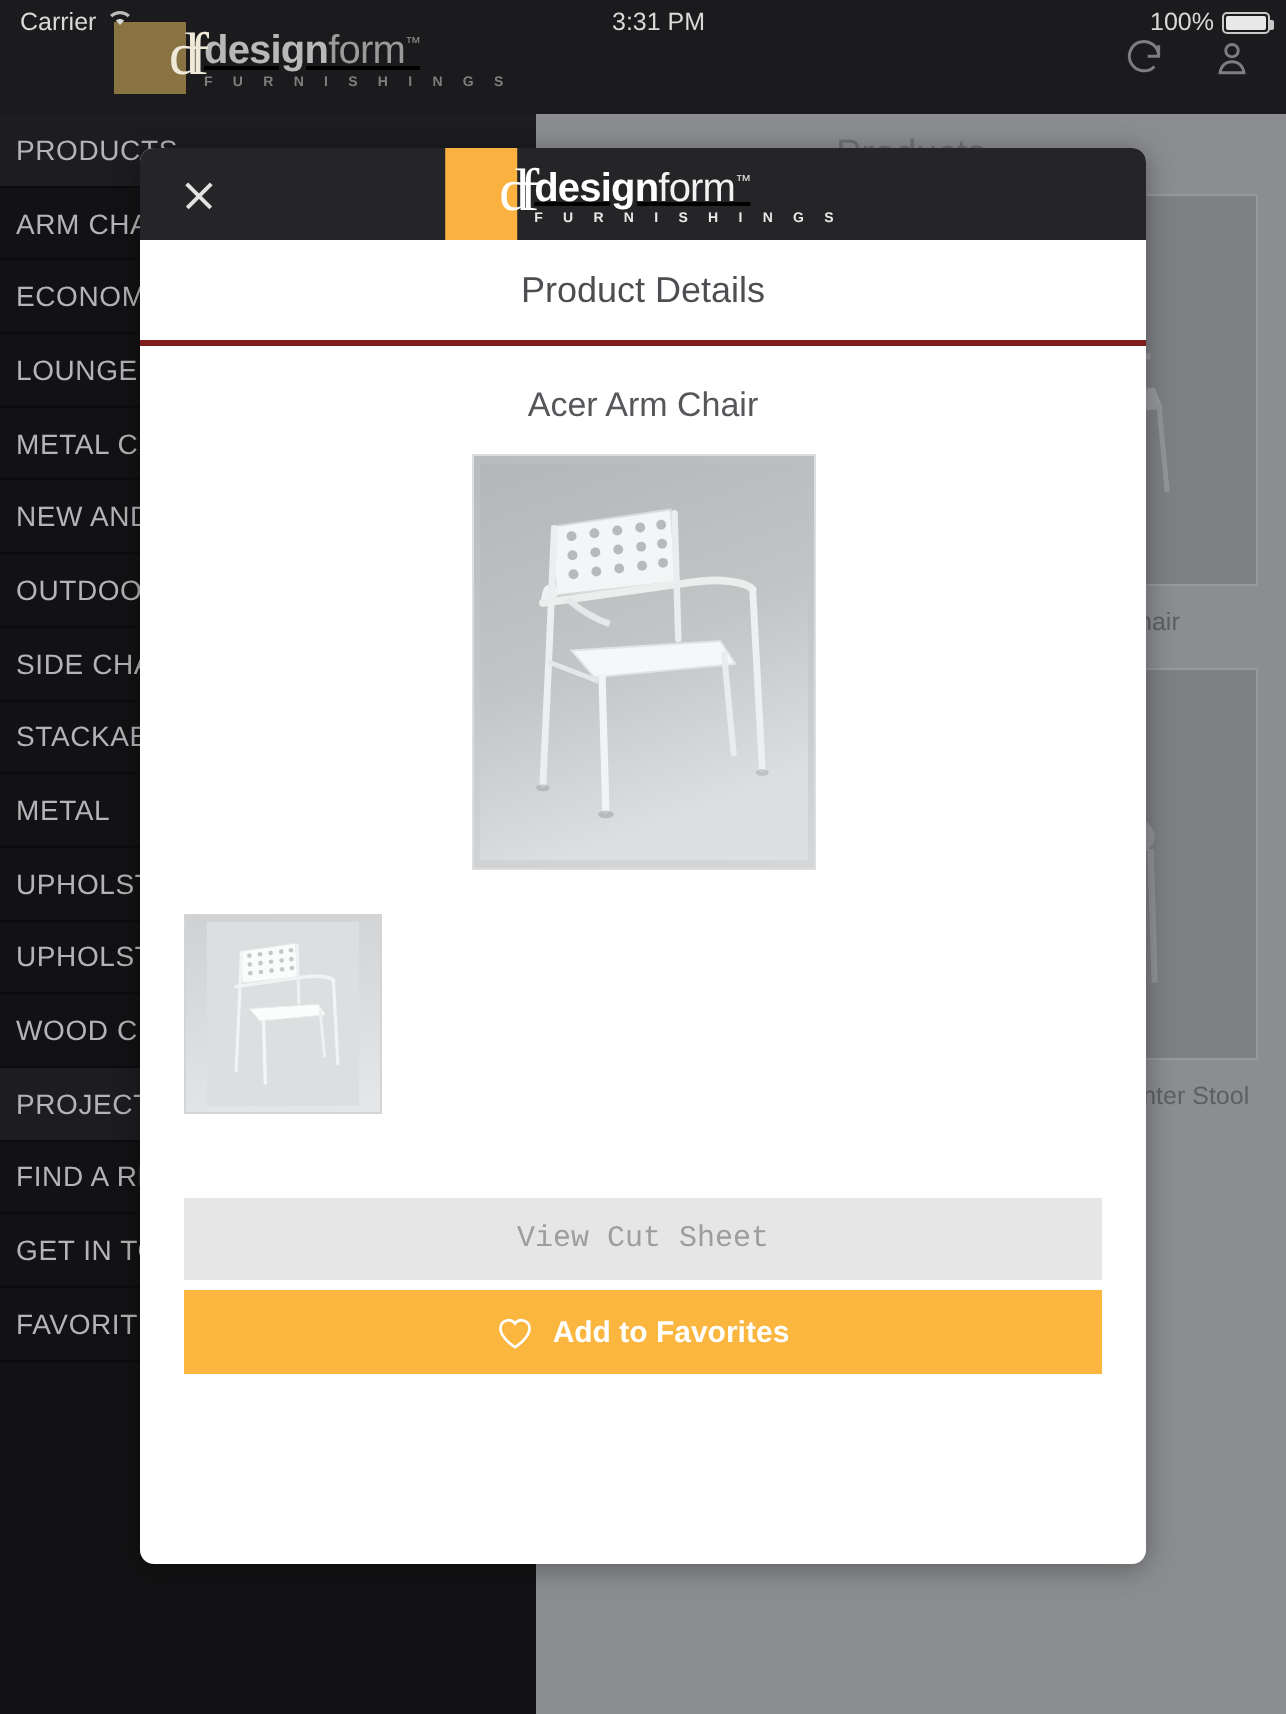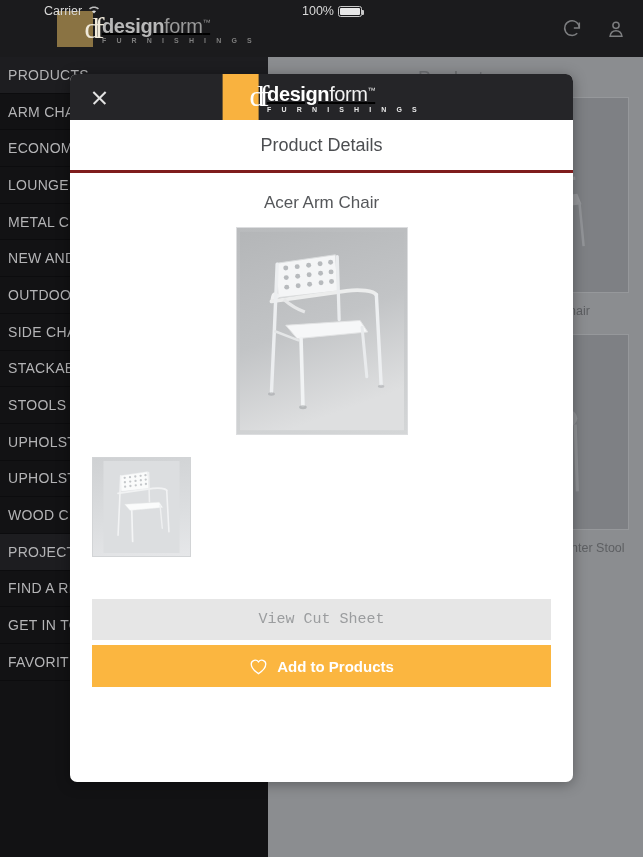--- a/index.html
+++ b/index.html
@@ -8,21 +8,21 @@
     font-family: "Liberation Sans", sans-serif;
     background: #000;
     overflow: hidden;
   }
   #app { position: relative; width: 643px; height: 857px; overflow: hidden; }
 
   
   .statusbar {
     position: absolute; top: 0; left: 0; width: 643px; height: 22px;
     display: flex; align-items: center; color: #d9d9d9;
-    font-size: 12.5px; z-index: 40; padding-left: 34px;
+    font-size: 12.5px; z-index: 40;
   }
   .sb-left { display: flex; align-items: center; gap: 5px; padding-left: 10px; width: 268px; }
   .sb-center { flex: 1; display: flex; justify-content: flex-start; padding-left: 38px; }
   .sb-right { display: flex; align-items: center; gap: 4px; padding-right: 8px; }
   .wifi-glyph { font-size: 11px; line-height: 1; position: relative; top: -1px; }
   .batt {
     width: 24px; height: 11px; border: 1px solid #c9c9c9; border-radius: 2.5px;
     position: relative; display: inline-block;
   }
   .batt::after {
@@ -201,21 +201,21 @@
         <div class="nav-item">
           <span>OUTDOOR CHAIRS</span>
         </div>
         <div class="nav-item">
           <span>SIDE CHAIRS</span>
         </div>
         <div class="nav-item">
           <span>STACKABLE CHAIRS</span>
         </div>
         <div class="nav-item">
-          <span>STOOLS</span>
+          <span>METAL</span>
         </div>
         <div class="nav-item">
           <span>UPHOLSTERED CHAIRS</span>
         </div>
         <div class="nav-item">
           <span>UPHOLSTERED SEATING</span>
         </div>
         <div class="nav-item">
           <span>WOOD CHAIRS</span>
         </div>
@@ -412,35 +412,38 @@
     <div class="actions">
       <div class="btn btn-cut">
         <span>View Cut Sheet</span>
       </div>
       <div class="btn btn-fav">
         <span class="heart">
           <svg viewBox="0 0 24 22" width="19" height="17" fill="none" stroke="#ffffff" stroke-width="1.7">
             <path d="M12 20.2S2.6 14.4 2.6 7.9A5.2 5.2 0 0 1 12 4.9a5.2 5.2 0 0 1 9.4 3c0 6.5-9.4 12.3-9.4 12.3z"></path>
           </svg>
         </span>
-        <span>Add to Products</span>
+        <span>Add to Favorites</span>
       </div>
     </div>
   </div>
 
   <div class="statusbar">
     <div class="sb-left">
       <span>Carrier</span>
       <span class="wifi-glyph">
         <svg viewBox="0 0 16 12" width="14" height="11" fill="#d9d9d9">
           <path d="M8 10.6 5.6 8c1.3-1.2 3.5-1.2 4.8 0L8 10.6z"></path>
           <path d="M3.6 6.1 2.3 4.8C5.4 1.9 10.6 1.9 13.7 4.8l-1.3 1.3C9.9 3.8 6.1 3.8 3.6 6.1z" opacity=".85"></path>
         </svg>
       </span>
     </div>
+    <div class="sb-center">
+      <span>3:31 PM</span>
+    </div>
     <div class="sb-right">
       <span>100%</span>
       <span class="batt">
           <i></i>
         </span>
     </div>
   </div>
 
 </div>
 

